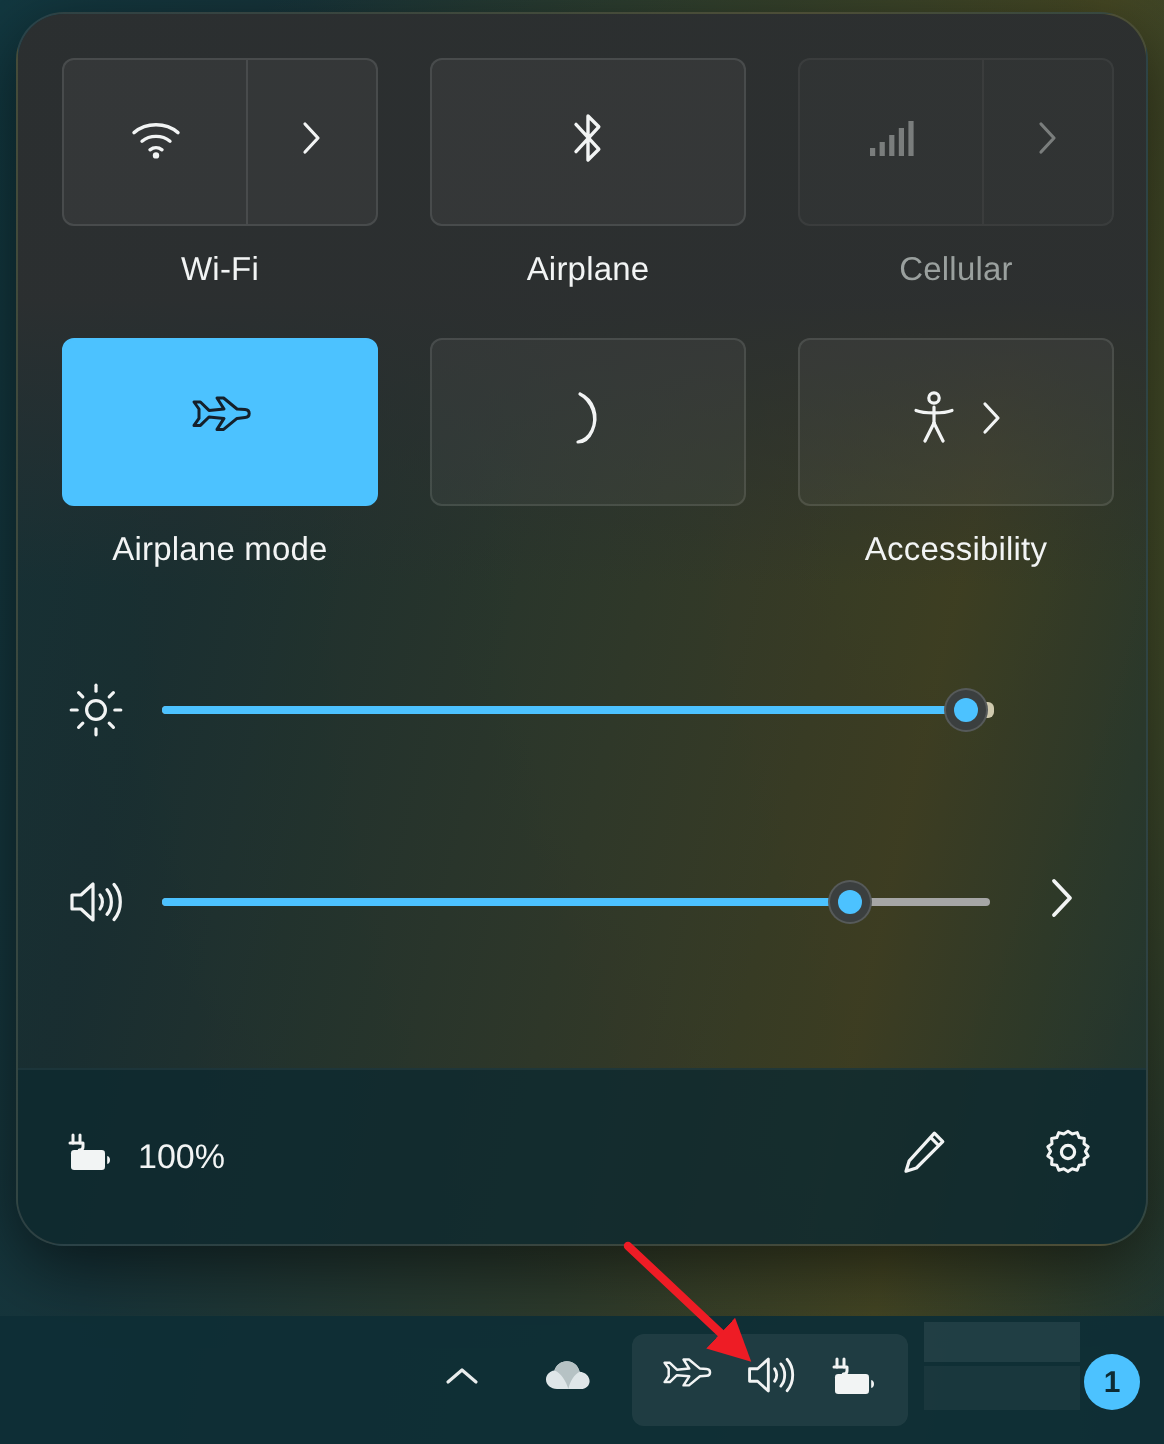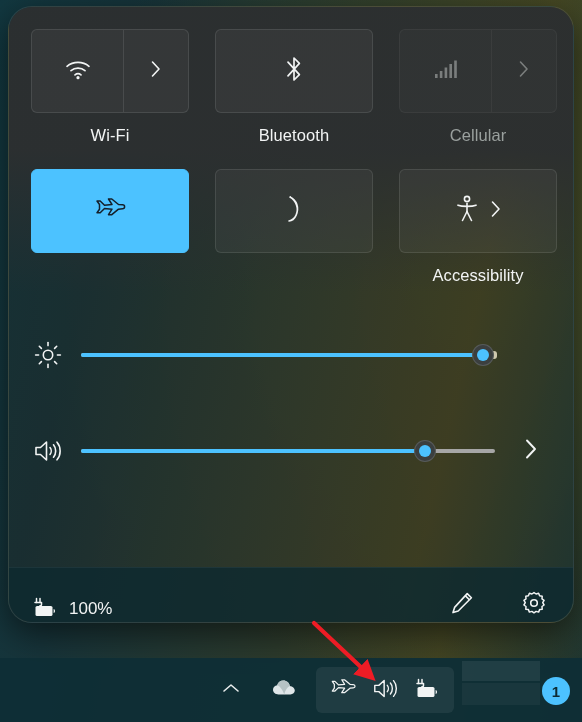--- a/index.html
+++ b/index.html
@@ -185,25 +185,25 @@
     right: -2px;
   }
   .slider-trailing {
     width: 40px;
     flex: 0 0 40px;
     display: flex; align-items: center; justify-content: center;
   }
 
   
   #panel-footer {
-    height: 55px;
+    height: 88px;
     background: rgba(14,42,47,0.82);
     border-top: 1px solid rgba(255,255,255,0.055);
     display: flex;
-    align-items: flex-end;
+    align-items: center;
     padding: 0 22px;
   }
   #battery-group {
     display: flex; align-items: center; gap: 10px;
   }
   #battery-text {
     font-size: 17px;
     color: #f2f4f4;
   }
   #footer-actions {
@@ -315,21 +315,21 @@
         </div>
 
         <div class="tile-col">
           <div class="tile simple">
             <span class="ico">
               <svg width="22" height="30" viewBox="0 0 22 30" fill="none">
                 <path d="M5 8.2 L16.4 20.6 L11 26 V4 L16.4 9.4 L5 21.8" stroke="#f2f4f4" stroke-width="1.7" stroke-linecap="round" stroke-linejoin="round"></path>
               </svg>
             </span>
           </div>
-          <div class="tile-label">Bluetooth</div>
+          <div class="tile-label">Airplane</div>
         </div>
 
         <div class="tile-col">
           <div class="tile split disabled">
             <div class="tile-main">
               <span class="ico">
                 <svg width="26" height="22" viewBox="0 0 26 22" fill="none">
                   <rect x="2" y="16" width="2.6" height="4" fill="#cfd3d1"></rect>
                   <rect x="6.8" y="13" width="2.6" height="7" fill="#cfd3d1"></rect>
                   <rect x="11.6" y="9.5" width="2.6" height="10.5" fill="#cfd3d1"></rect>
@@ -356,20 +356,21 @@
         <div class="tile-col">
           <div class="tile simple active">
             <span class="ico">
               <svg width="34" height="30" viewBox="0 0 34 30" fill="none">
                 <path d="M6.5 10.5 L4 7 L7.2 7 L11.5 11.2 L19 10.5 L15.5 5 L18.8 5 L25.5 10.5
                          L29.5 10.8 C31 10.9 31.6 11.8 31.6 12.8 C31.6 13.9 31 14.7 29.5 14.8
                          L25.5 15.2 L18.8 20.7 L15.5 20.7 L19 15.2 L11.5 14.5 L7.2 18.7 L4 18.7 L6.5 15.2 Z" stroke="#15202b" stroke-width="1.5" stroke-linejoin="round" fill="none"></path>
               </svg>
             </span>
           </div>
+          <div class="tile-label">Airplane mode</div>
         </div>
 
         <div class="tile-col">
           <div class="tile simple">
             <span class="ico">
               <svg width="26" height="30" viewBox="0 0 26 30" fill="none">
                 <path d="M9 3 C15.5 6 18.5 13.5 15 21.5 C13.3 25.4 10.6 27 8 27
                          C14.5 25.5 18 18 15.5 11 C14.2 7.4 11.7 4.4 9 3 Z" stroke="#f2f4f4" stroke-width="1.6" stroke-linejoin="round" fill="none"></path>
               </svg>
             </span>

